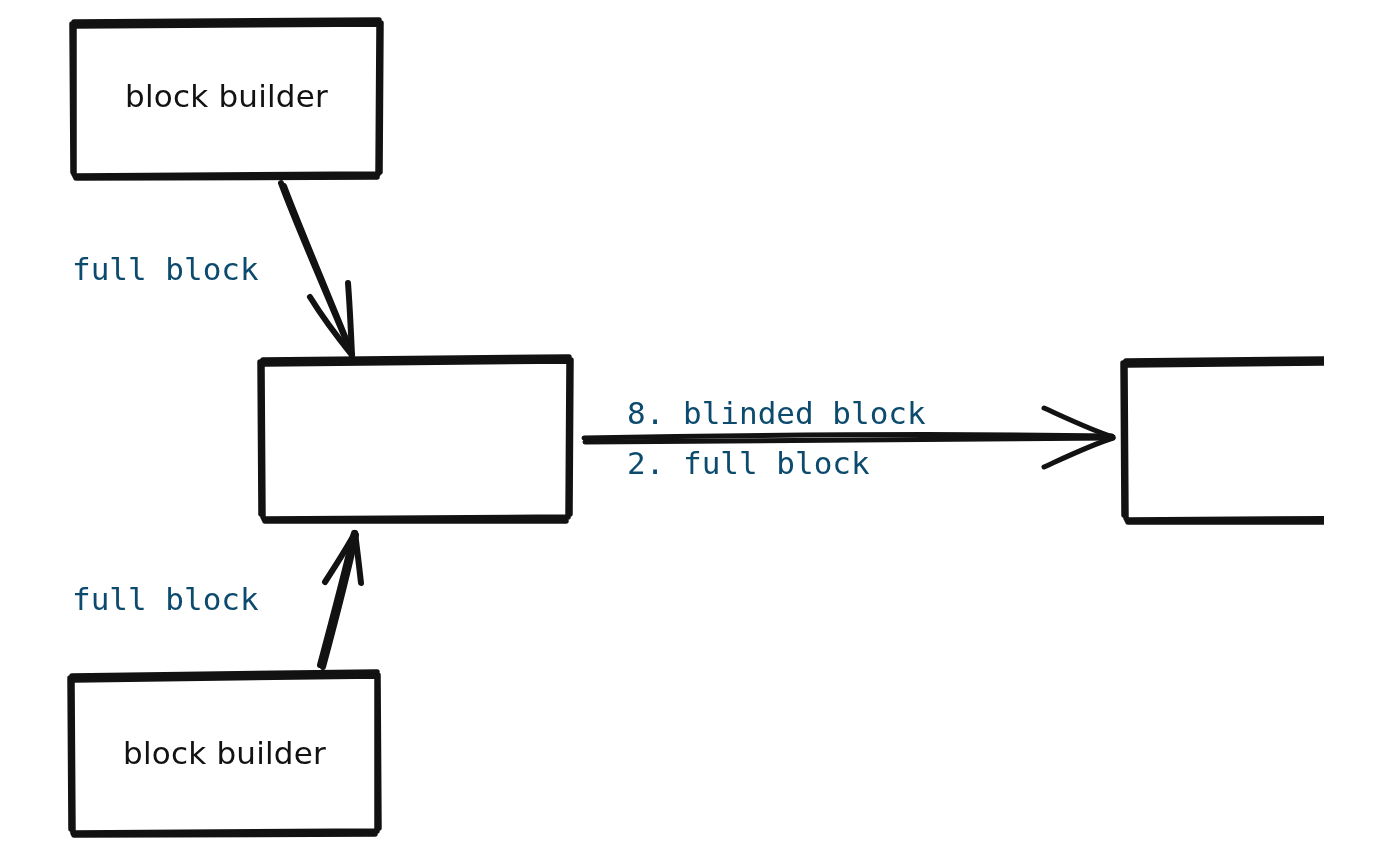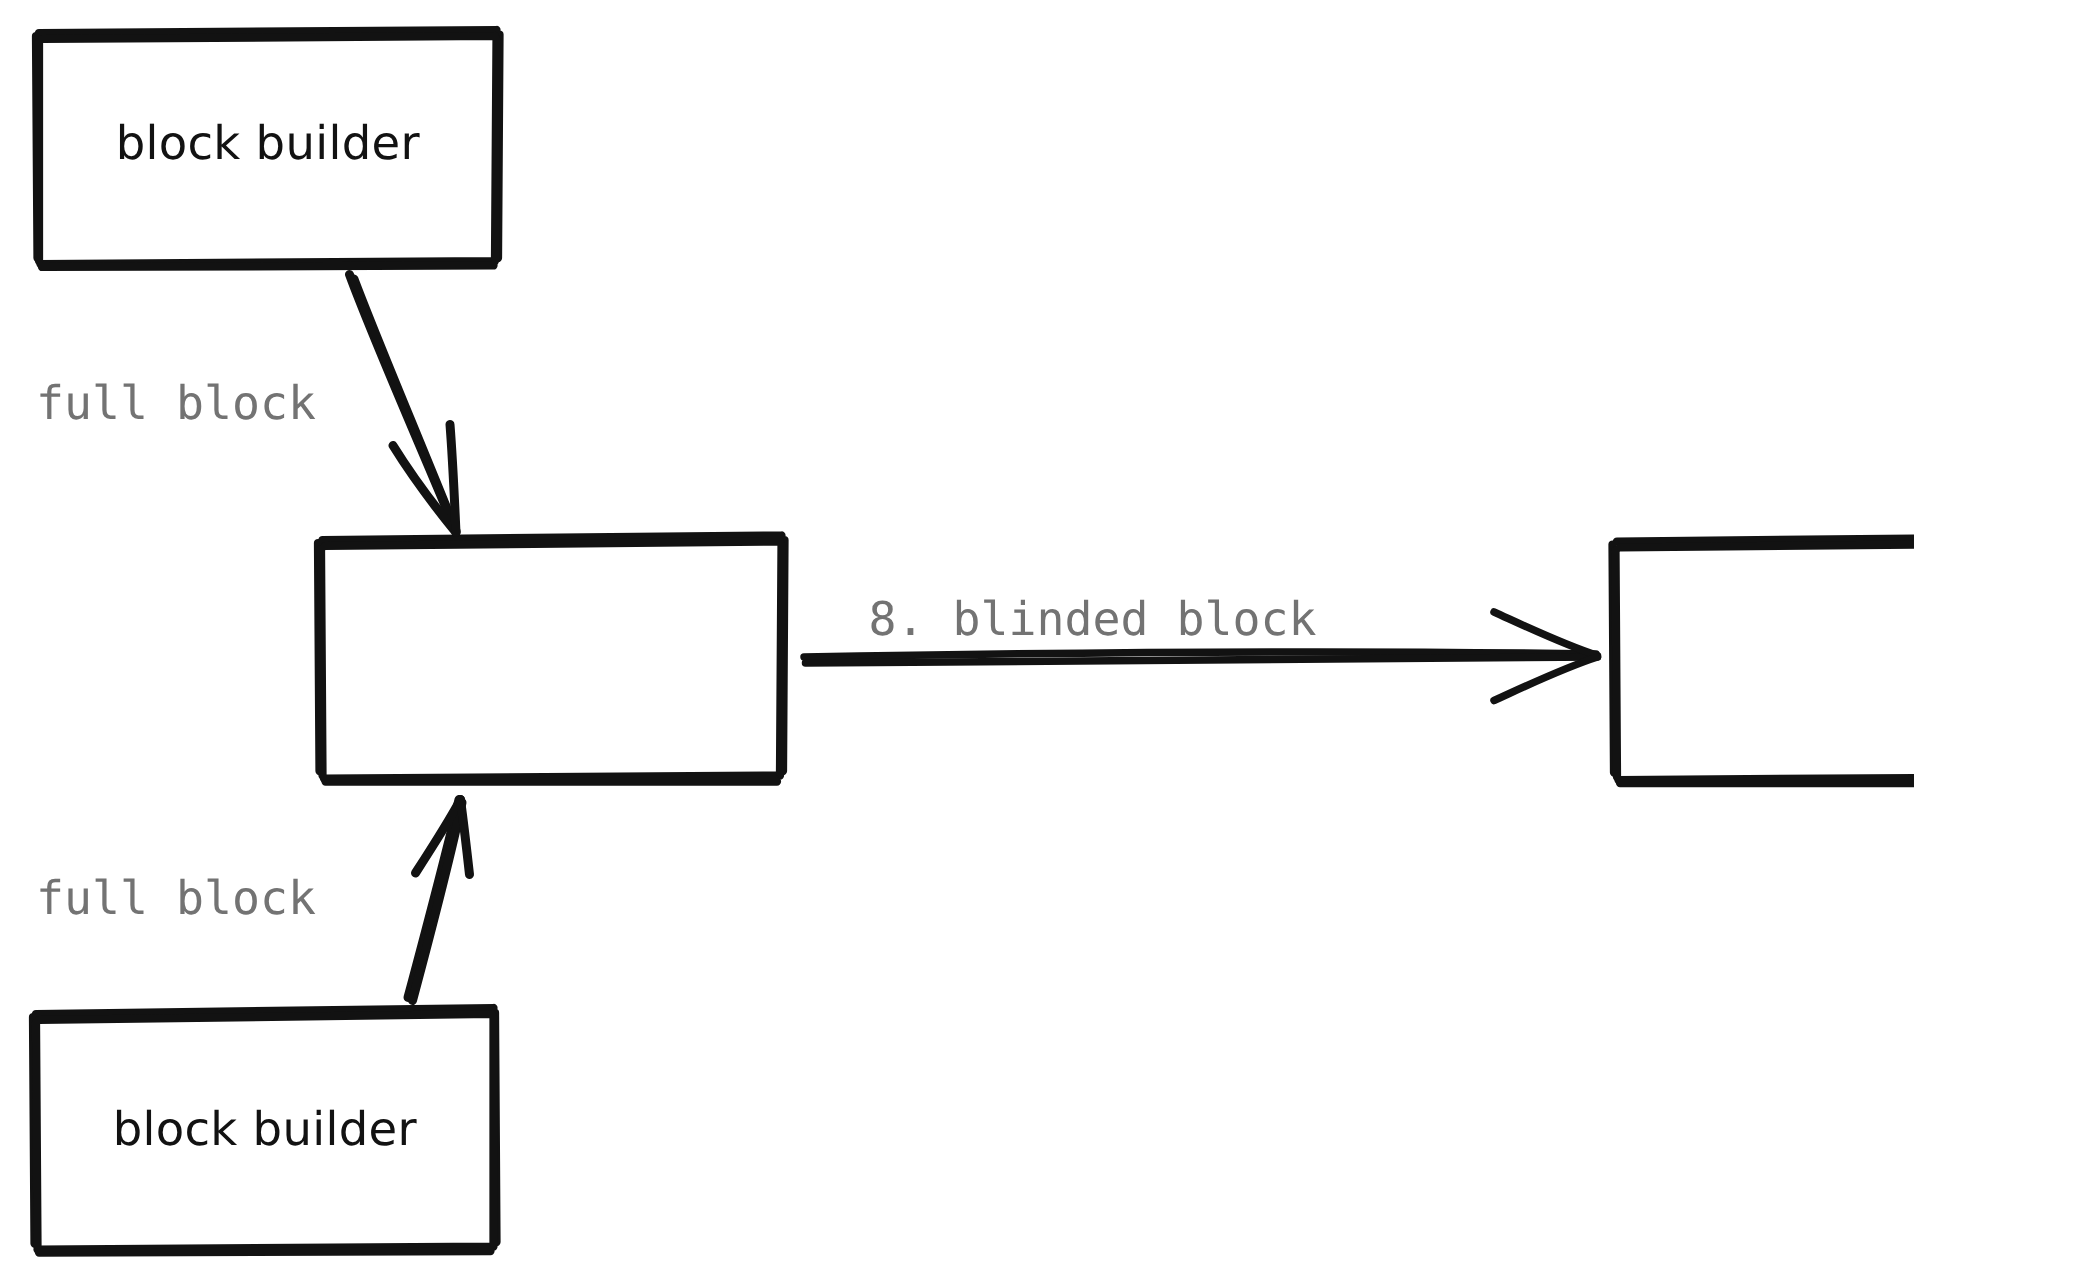--- a/index.html
+++ b/index.html
@@ -8,20 +8,21 @@
     padding: 0;
     background: #ffffff;
   }
   #canvas {
     position: relative;
     width: 1276px;
     height: 852px;
     background: #ffffff;
     overflow: hidden;
     font-family: "DejaVu Sans", sans-serif;
+    margin-left: 48px;
   }
   #sketch {
     position: absolute;
     left: 0;
     top: 0;
     width: 1399px;
     height: 852px;
   }
   .node-label {
     position: absolute;
@@ -31,21 +32,21 @@
     letter-spacing: 0.2px;
     line-height: 1.18;
     text-align: center;
     white-space: pre;
     user-select: none;
   }
   .edge-label {
     position: absolute;
     font-family: "DejaVu Sans Mono", monospace;
     font-size: 31px;
-    color: #737373;
+    color: #0c4a6e;
     letter-spacing: 0px;
     line-height: 1.1;
     white-space: pre;
     user-select: none;
   }
 </style>
 </head>
 <body>
 
 <div id="canvas">
@@ -103,14 +104,15 @@
 
 
 
 
   <div class="edge-label" style="left:24px; top:252px;">full block</div>
 
   <div class="edge-label" style="left:24px; top:582px;">full block</div>
 
   <div class="edge-label" style="left:579px; top:396px;">8. blinded block</div>
 
+  <div class="edge-label" style="left:579px; top:446px;">2. full block</div>
 
 </div>
 
 </body></html>

